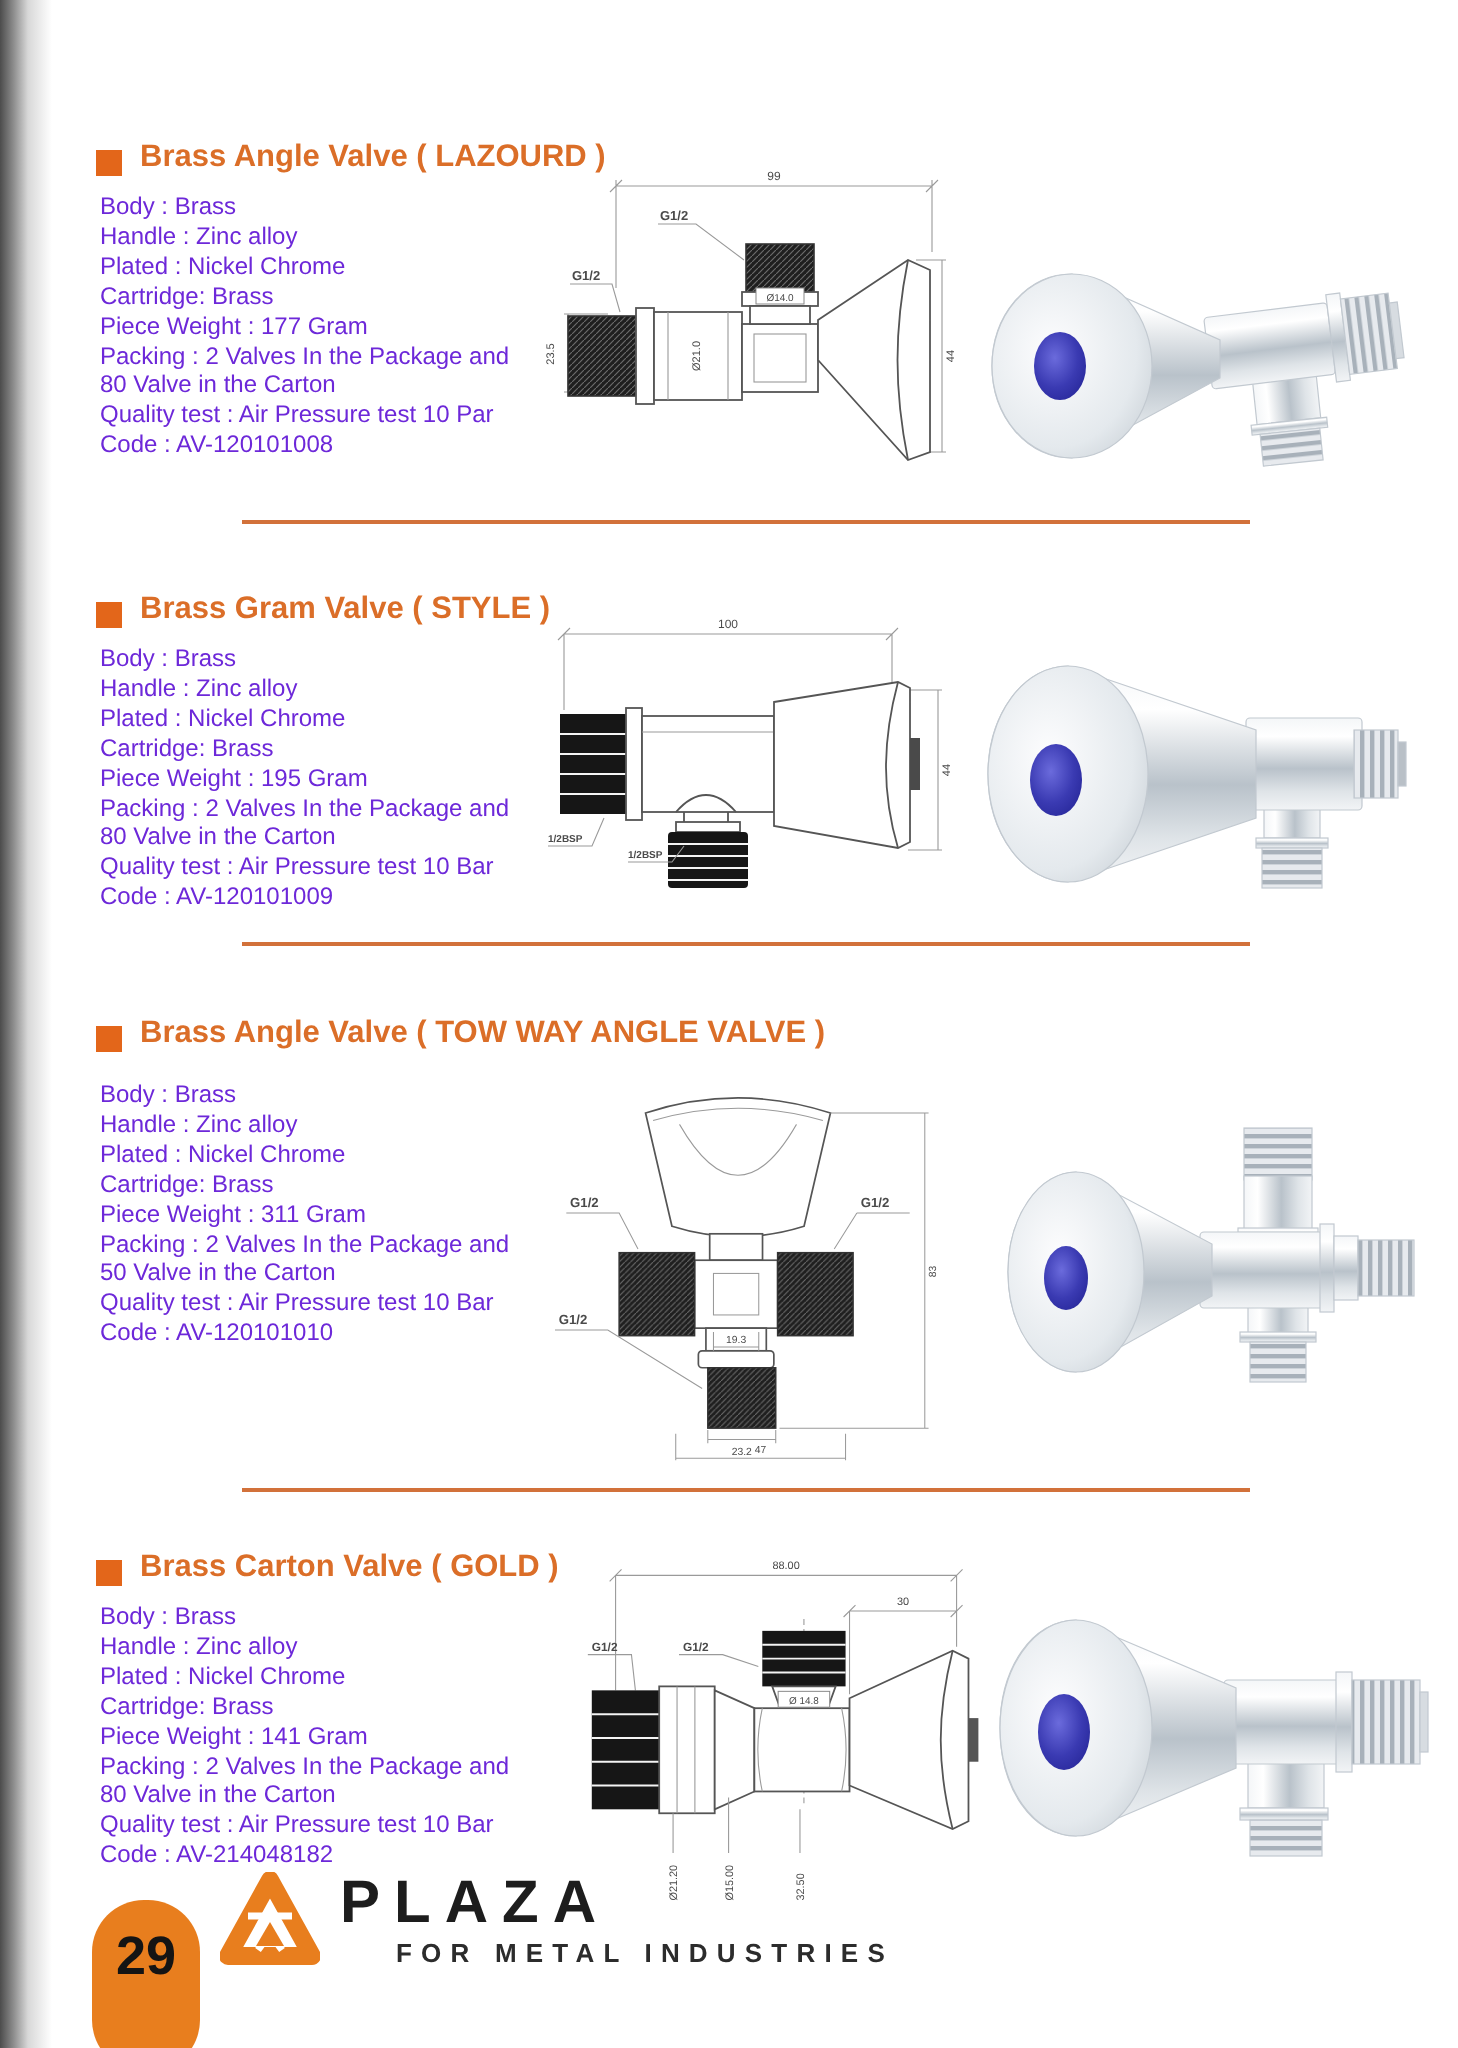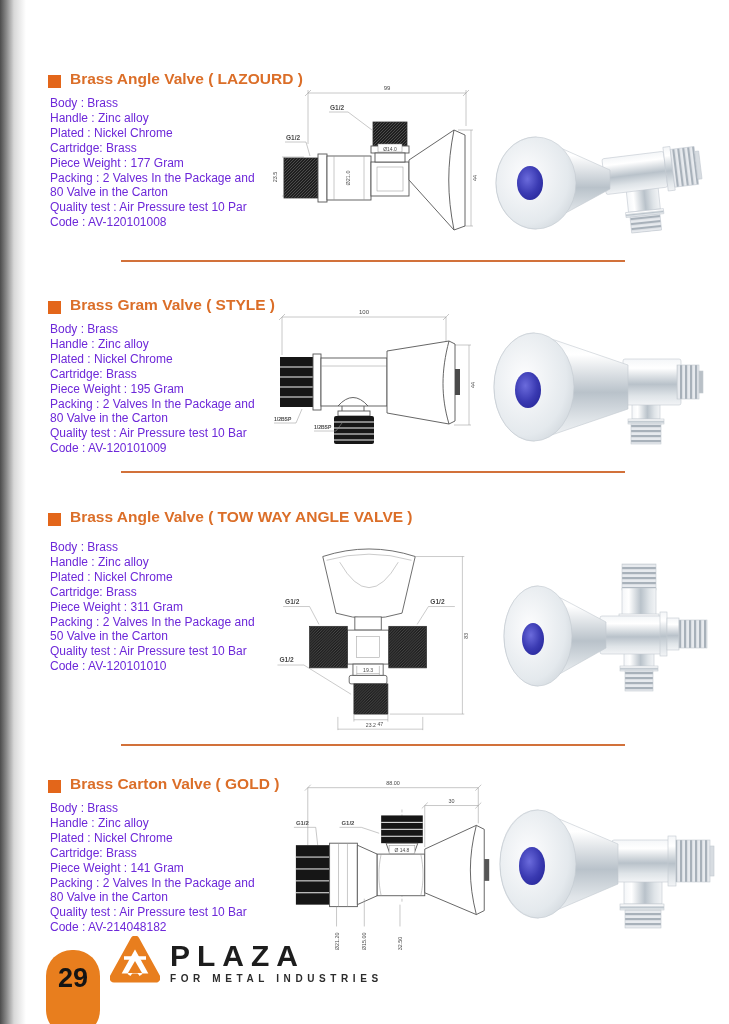--- a/index.html
+++ b/index.html
@@ -20,21 +20,21 @@
   .tn{stroke:#9a9a9a;stroke-width:0.55;fill:none;}
   .dsh{stroke:#9a9a9a;stroke-width:0.55;fill:none;stroke-dasharray:3 2;}
   .wl{stroke:#f4f4f4;stroke-width:1;fill:none;}
   .ph{stroke:#c2c9d0;stroke-width:0.6;}
   .badge{position:absolute;left:46px;top:950px;width:54px;height:86px;background:#e87e1e;
         border-radius:26px;text-align:center;}
   .badge span{display:inline-block;margin-top:13px;font-size:27px;font-weight:700;color:#141414;}
   .brand{position:absolute;left:110px;top:936px;display:flex;align-items:flex-end;}
   .brand-text{margin-left:10px;}
   .brand-name{font-size:30px;font-weight:800;letter-spacing:7px;color:#1d1d1d;line-height:30px;}
-  .brand-tagline{font-size:10px;letter-spacing:4.6px;color:#2c2c2c;margin-top:2px;font-weight:700;}
+  .brand-tagline{font-size:13px;letter-spacing:4.6px;color:#2c2c2c;margin-top:2px;font-weight:700;margin-left:28px;}
 </style>
 </head>
 <body>
 
 <div class="page">
   <div class="edge-shadow"></div>
 
   <svg width="0" height="0" style="position:absolute" aria-hidden="true">
     <defs>
       <pattern id="thrD" width="3" height="3" patternUnits="userSpaceOnUse">

